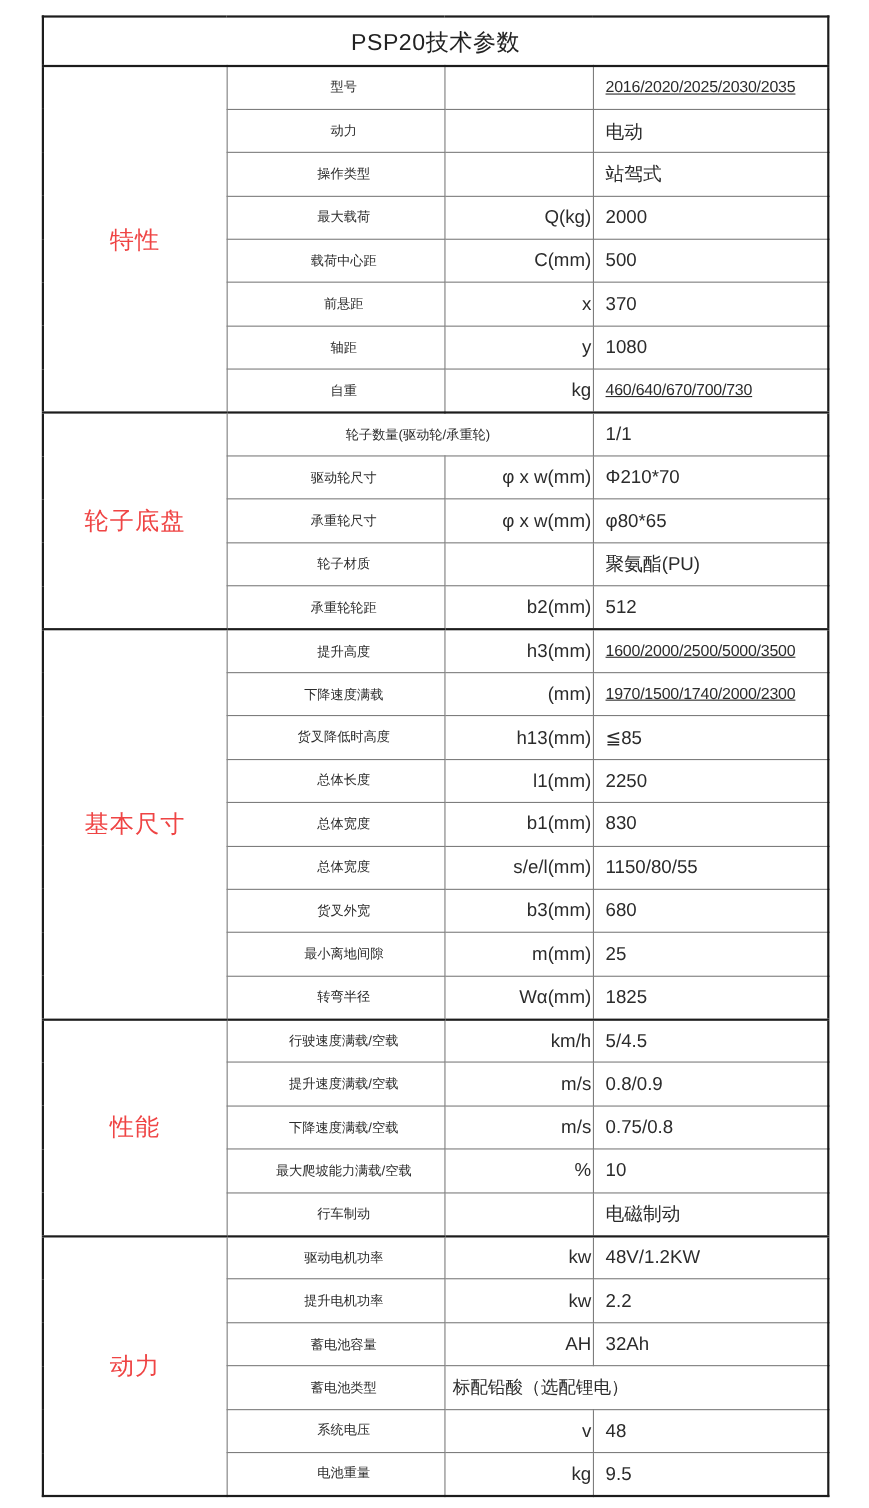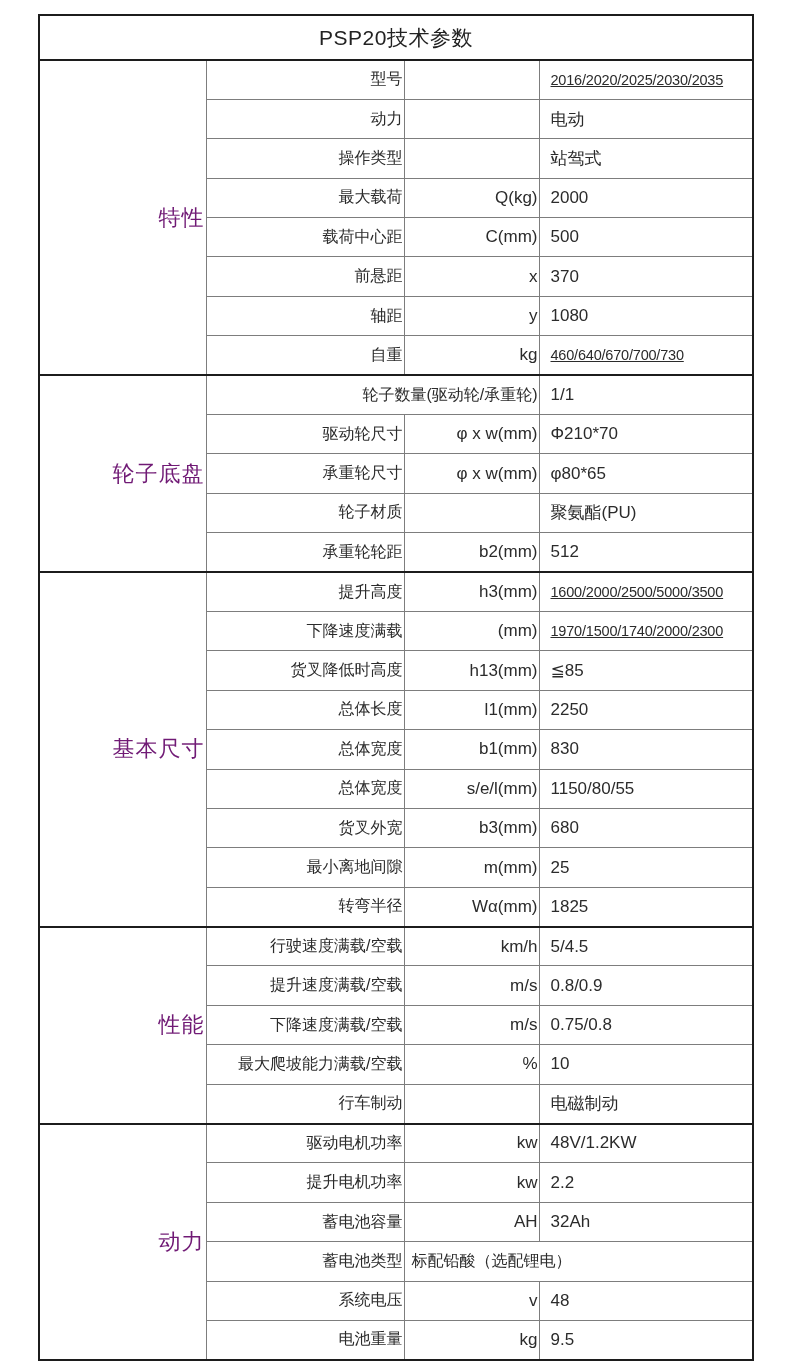--- a/index.html
+++ b/index.html
@@ -41,30 +41,30 @@
   tr.spec-row { height: 39.4px; }
   td {
     border: 1px solid #7d7d7d;
     vertical-align: middle;
     overflow: hidden;
     white-space: nowrap;
   }
   tr.section-start td { border-top: 2px solid #1c1c1c; }
 
   td.category-cell {
-    text-align: right;
+    text-align: center;
     font-size: 22px;
-    color: #701a75;
+    color: #ef4444;
     letter-spacing: 1px;
     font-family: Liberation Serif, serif;
   }
   td.label-cell {
-    text-align: right;
+    text-align: center;
     padding-left: 16px;
-    font-size: 16px;
+    font-size: 12px;
     color: #2b2b2b;
   }
   td.symbol-cell {
     text-align: right;
     font-size: 17px;
     color: #2b2b2b;
   }
   td.value-cell {
     text-align: left;
     padding-left: 11px;

